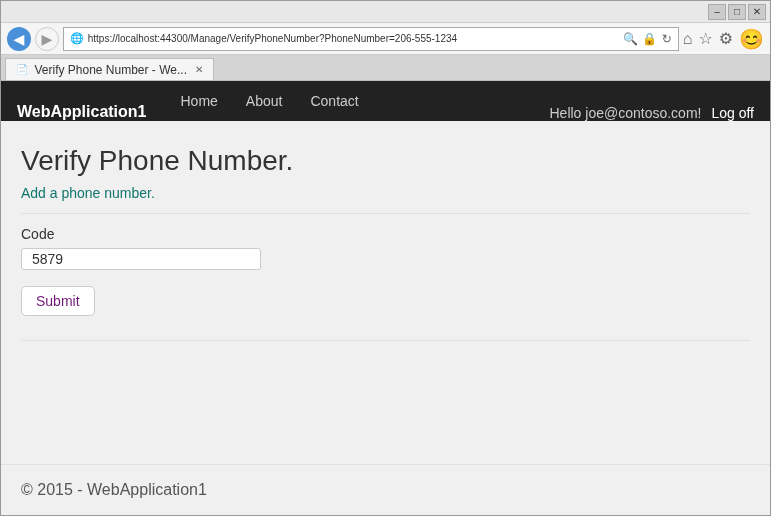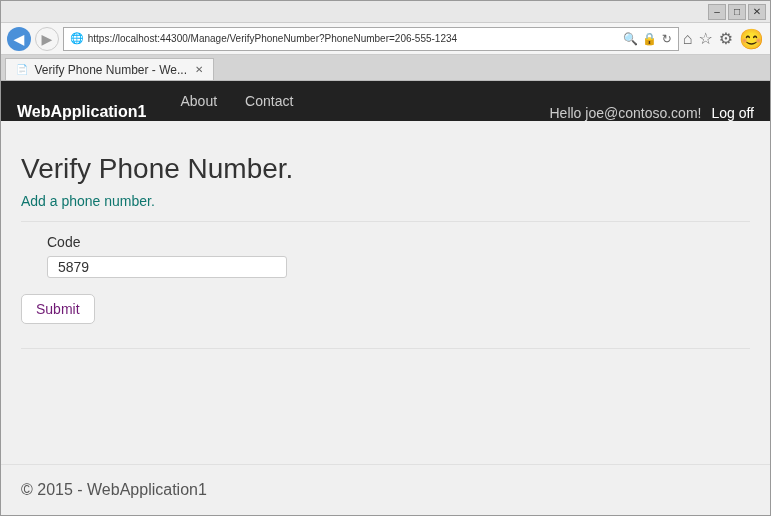--- a/index.html
+++ b/index.html
@@ -200,21 +200,21 @@
     }
 
     .nav-right a {
       color: #ffffff;
       text-decoration: none;
     }
 
     
     .main-content {
       flex: 1;
-      padding: 32px 20px 0 20px;
+      padding: 24px 20px 0 20px;
     }
 
     .page-title {
       font-size: 28px;
       font-weight: 300;
       color: #333;
       margin-bottom: 8px;
     }
 
     .page-subtitle {
@@ -224,21 +224,20 @@
     }
 
     .divider {
       border: none;
       border-top: 1px solid #e0e0e0;
       margin: 12px 0;
     }
 
     .form-group {
       margin-bottom: 16px;
-      margin-left: 26px;
     }
 
     .form-label {
       display: block;
       font-size: 14px;
       color: #333;
       margin-bottom: 6px;
     }
 
     .form-input {
@@ -312,20 +311,21 @@
     <div class="tab">
       <span class="tab-icon">📄</span>
       <span>Verify Phone Number - We...</span>
       <span class="tab-close">✕</span>
     </div>
   </div>
 
   <nav class="app-navbar">
     <a class="app-brand" href="#">WebApplication1</a>
     <div class="nav-links">
+      <a class="nav-link" href="#">Home</a>
       <a class="nav-link" href="#">About</a>
       <a class="nav-link" href="#">Contact</a>
     </div>
     <div class="nav-right">
       <span>Hello joe@contoso.com!</span>
       <a href="#">Log off</a>
     </div>
   </nav>
 
   <div class="main-content">

